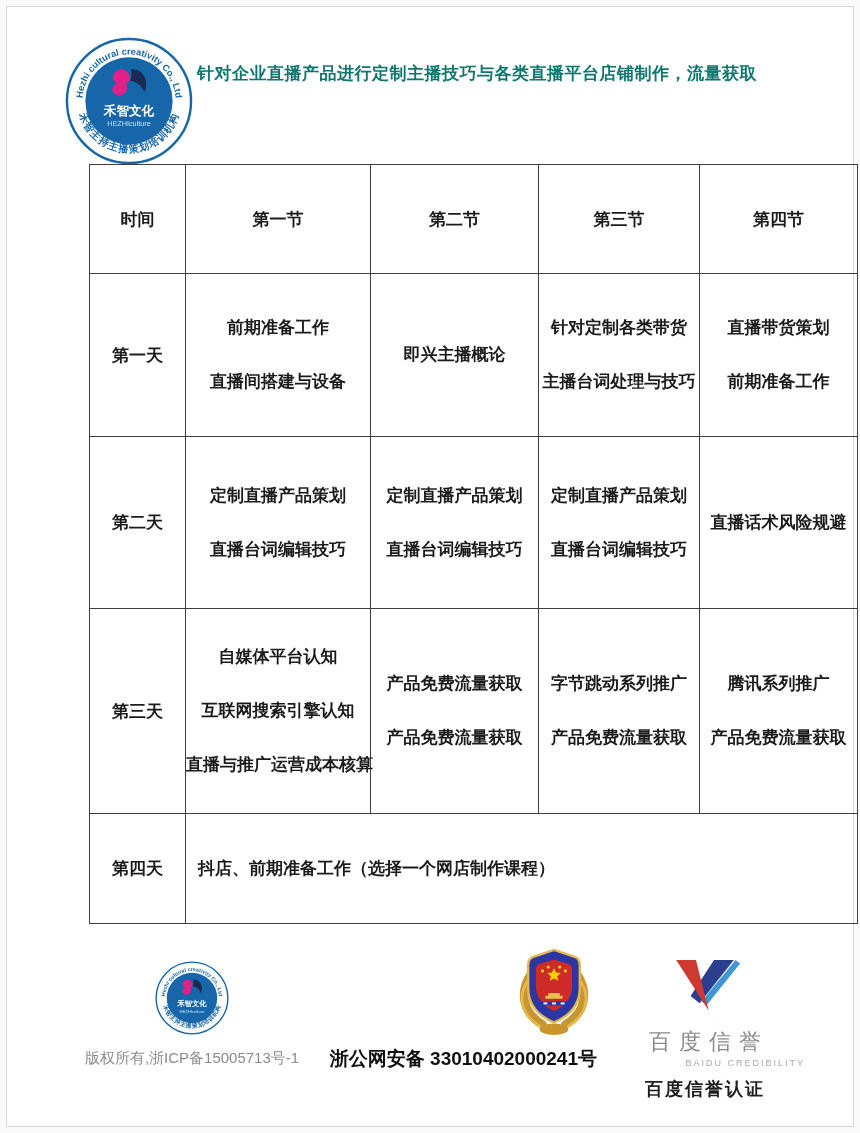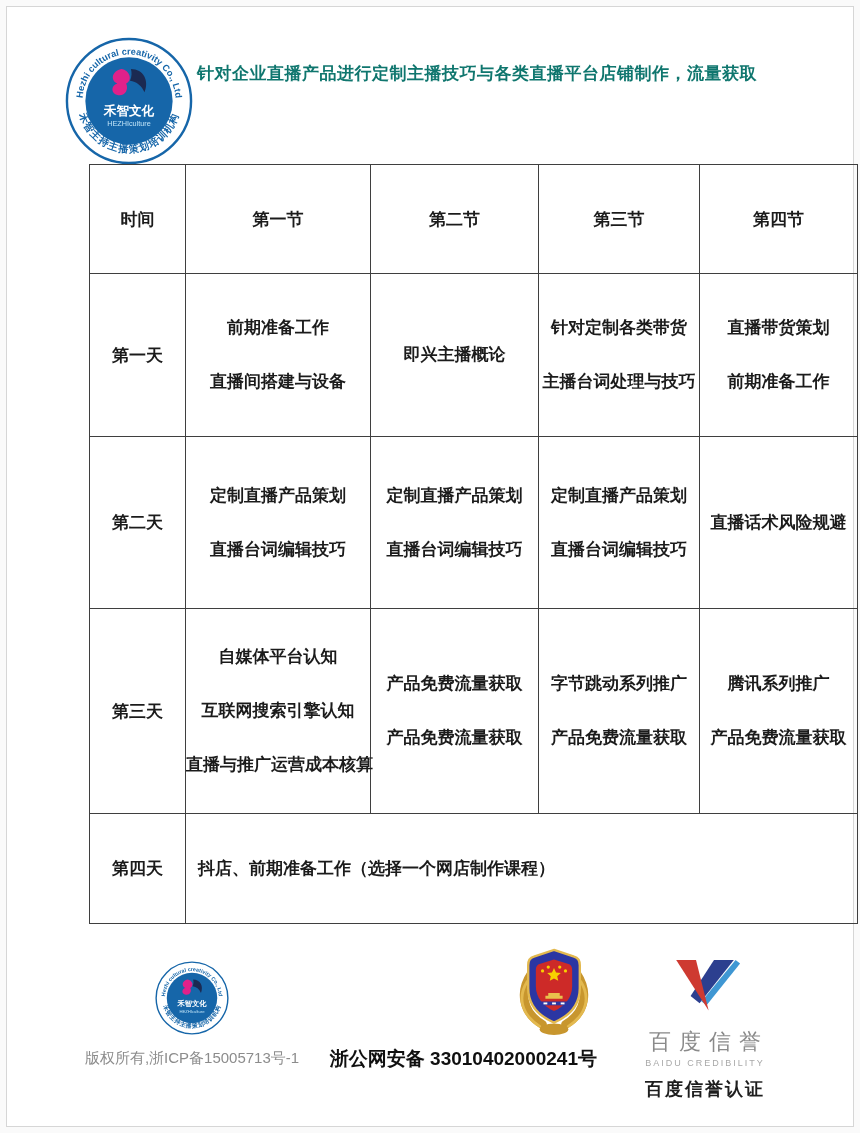--- a/index.html
+++ b/index.html
@@ -42,21 +42,21 @@
   .cell-line { line-height:54px; white-space:nowrap; }
   .course-table td.merged { text-align:left; padding-left:12px; }
 
   
   .foot-left   { position:absolute; left:55px;  top:954px; width:260px; text-align:center; }
   .foot-center { position:absolute; left:318px; top:938px; width:272px; text-align:right; }
   .foot-right  { position:absolute; left:598px; top:950px; width:200px; text-align:center; }
   .copyright-text { margin-top:10px; font-size:15px; color:#8c8c8c; }
   .police-text    { margin-top:5px;  font-size:19px; font-weight:bold; color:#101010; }
   .baidu-cn   { margin-top:6px; font-size:22px; color:#8a8a8a; letter-spacing:8px; text-indent:8px; }
-  .baidu-en   { margin-top:1px; font-size:9px;  color:#a8a8a8; letter-spacing:2px; }
+  .baidu-en   { margin-top:1px; font-size:9px;  color:#a8a8a8; letter-spacing:2px;text-align:right; }
   .baidu-cert { margin-top:9px; font-size:18px; font-weight:bold; color:#1e1e1e; letter-spacing:2px; }
 </style>
 </head>
 <body>
 
 <div class="page">
 
   <svg class="header-logo" width="128" height="128" viewBox="0 0 132 132" xmlns="http://www.w3.org/2000/svg">
     <defs>
       <path id="arcTopH" d="M 18,66 A 48,48 0 0 1 114,66" fill="none"></path>

